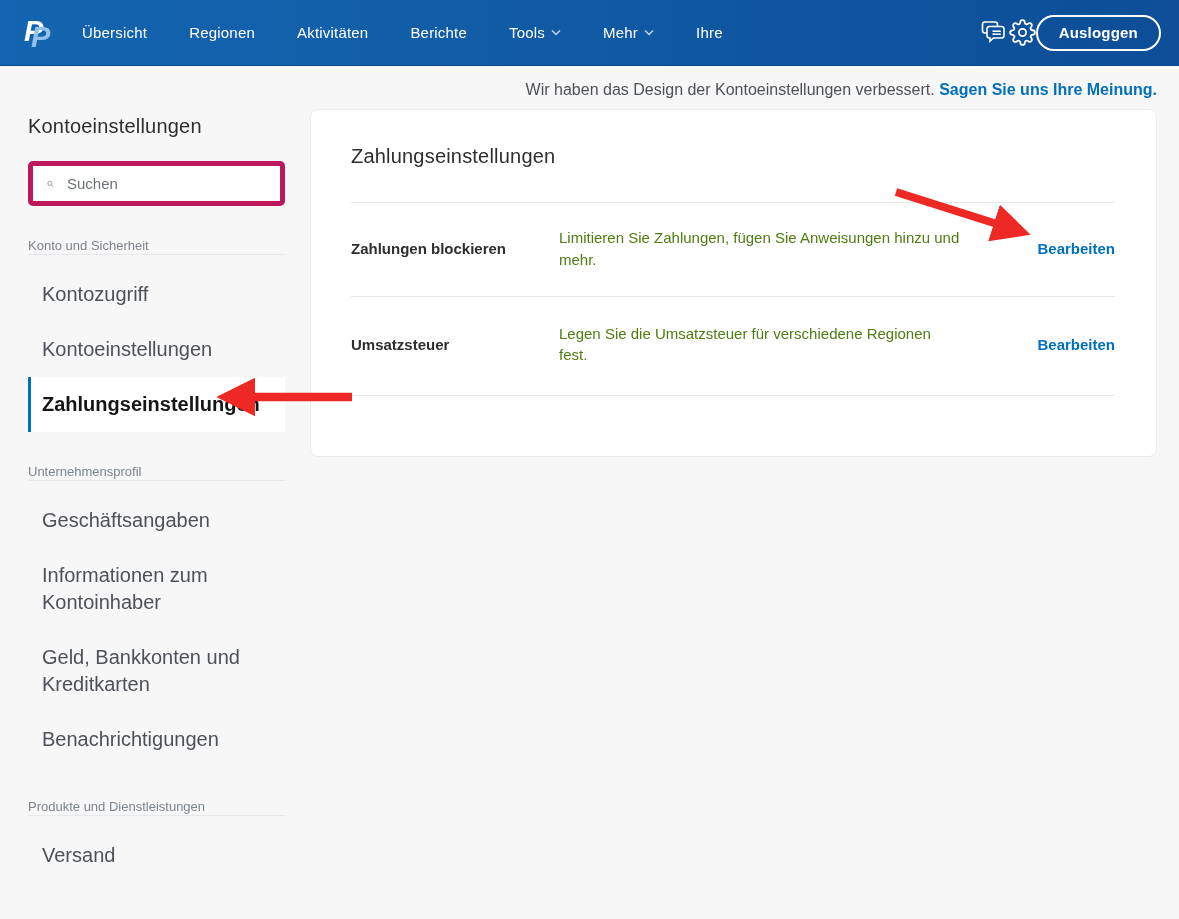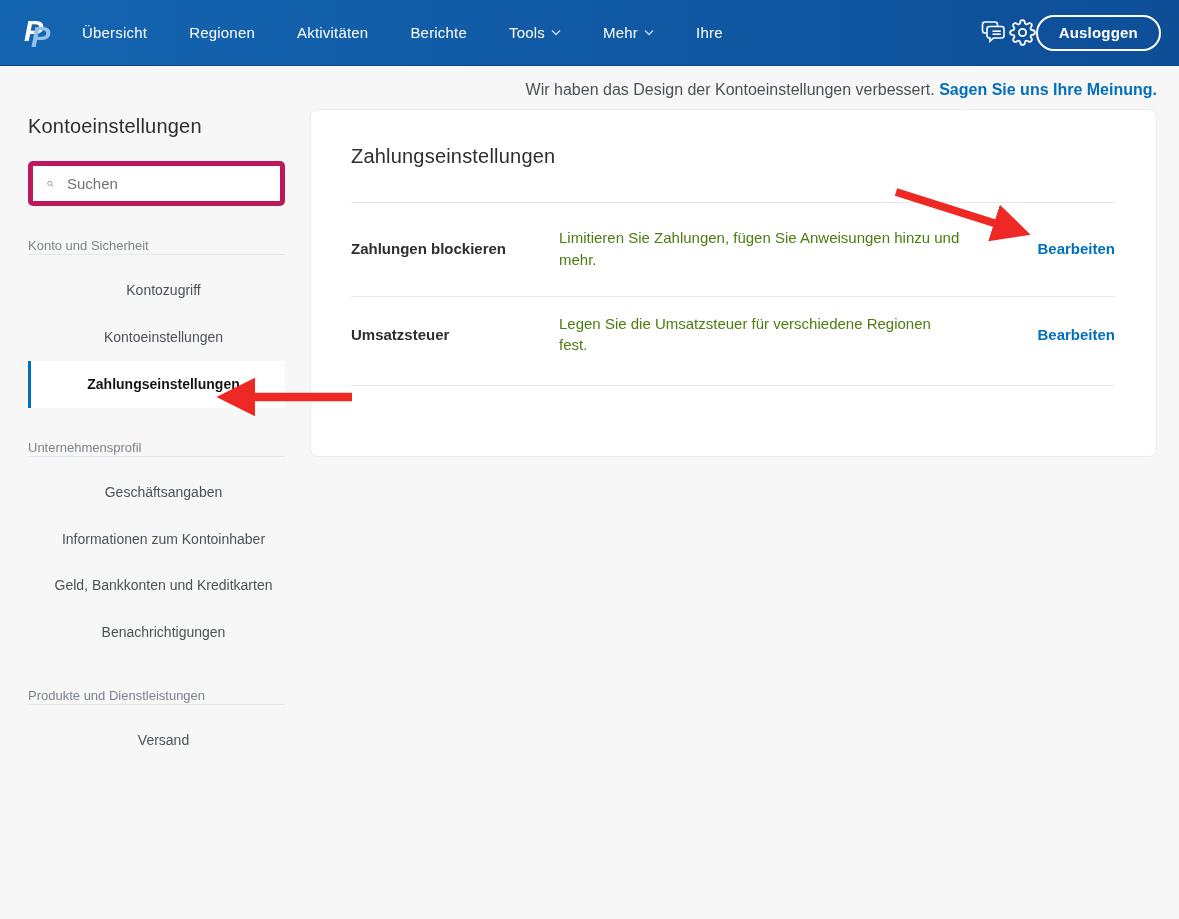--- a/index.html
+++ b/index.html
@@ -65,23 +65,23 @@
     font-size:15px; color:#2c2e2f; background:transparent;
   }
   .searchbox input::placeholder { color:#6c7378; }
   .side-section { margin-top:32px; }
   .side-section-heading {
     font-size:13px; color:#7c848b;
     padding-bottom:1px; border-bottom:1px solid #e6e8ea;
   }
   .side-list { list-style:none; margin-top:12px; }
   .side-item {
-    font-size:14px; color:#4c5258;
+    font-size:20px; color:#4c5258;
     padding:14px 0 14px 14px;
-    cursor:pointer; line-height:1.35;text-align:center;
+    cursor:pointer; line-height:1.35;
   }
   .side-item .side-item-label { display:inline-block; max-width:230px; }
   .side-item.active {
     background:#fff;
     border-left:3px solid #0070ba;
     padding-left:11px;
     font-weight:700; color:#141516;
   }
 
   
@@ -97,21 +97,21 @@
   .card-header {
     height:93px; display:flex; align-items:center;
     border-bottom:1px solid #e7e7e7;
   }
   .card-title { font-size:20px; font-weight:400; color:#2c2e2f; letter-spacing:.2px; }
   .setting-row {
     display:flex; align-items:center;
     border-bottom:1px solid #e7e7e7;
   }
   .setting-row.row-tall { padding:24px 0 25px; }
-  .setting-row.row-single { padding:16px 0 29px; }
+  .setting-row.row-single { padding:26px 0 29px; }
   .row-label { width:208px; flex:none; font-size:15px; font-weight:700; color:#2c2e2f; }
   .row-desc { max-width:402px; font-size:15px; line-height:1.45; color:#4d7c0f; }
   .row-action { margin-left:auto; font-size:15px; font-weight:700; color:#0070ba; cursor:pointer; }
 
   
   .arrow-overlay { position:absolute; z-index:10; pointer-events:none; }
   .arrow-sidebar { left:186px; top:373px; }
   .arrow-edit { left:884px; top:184px; }
 </style>
 </head>

